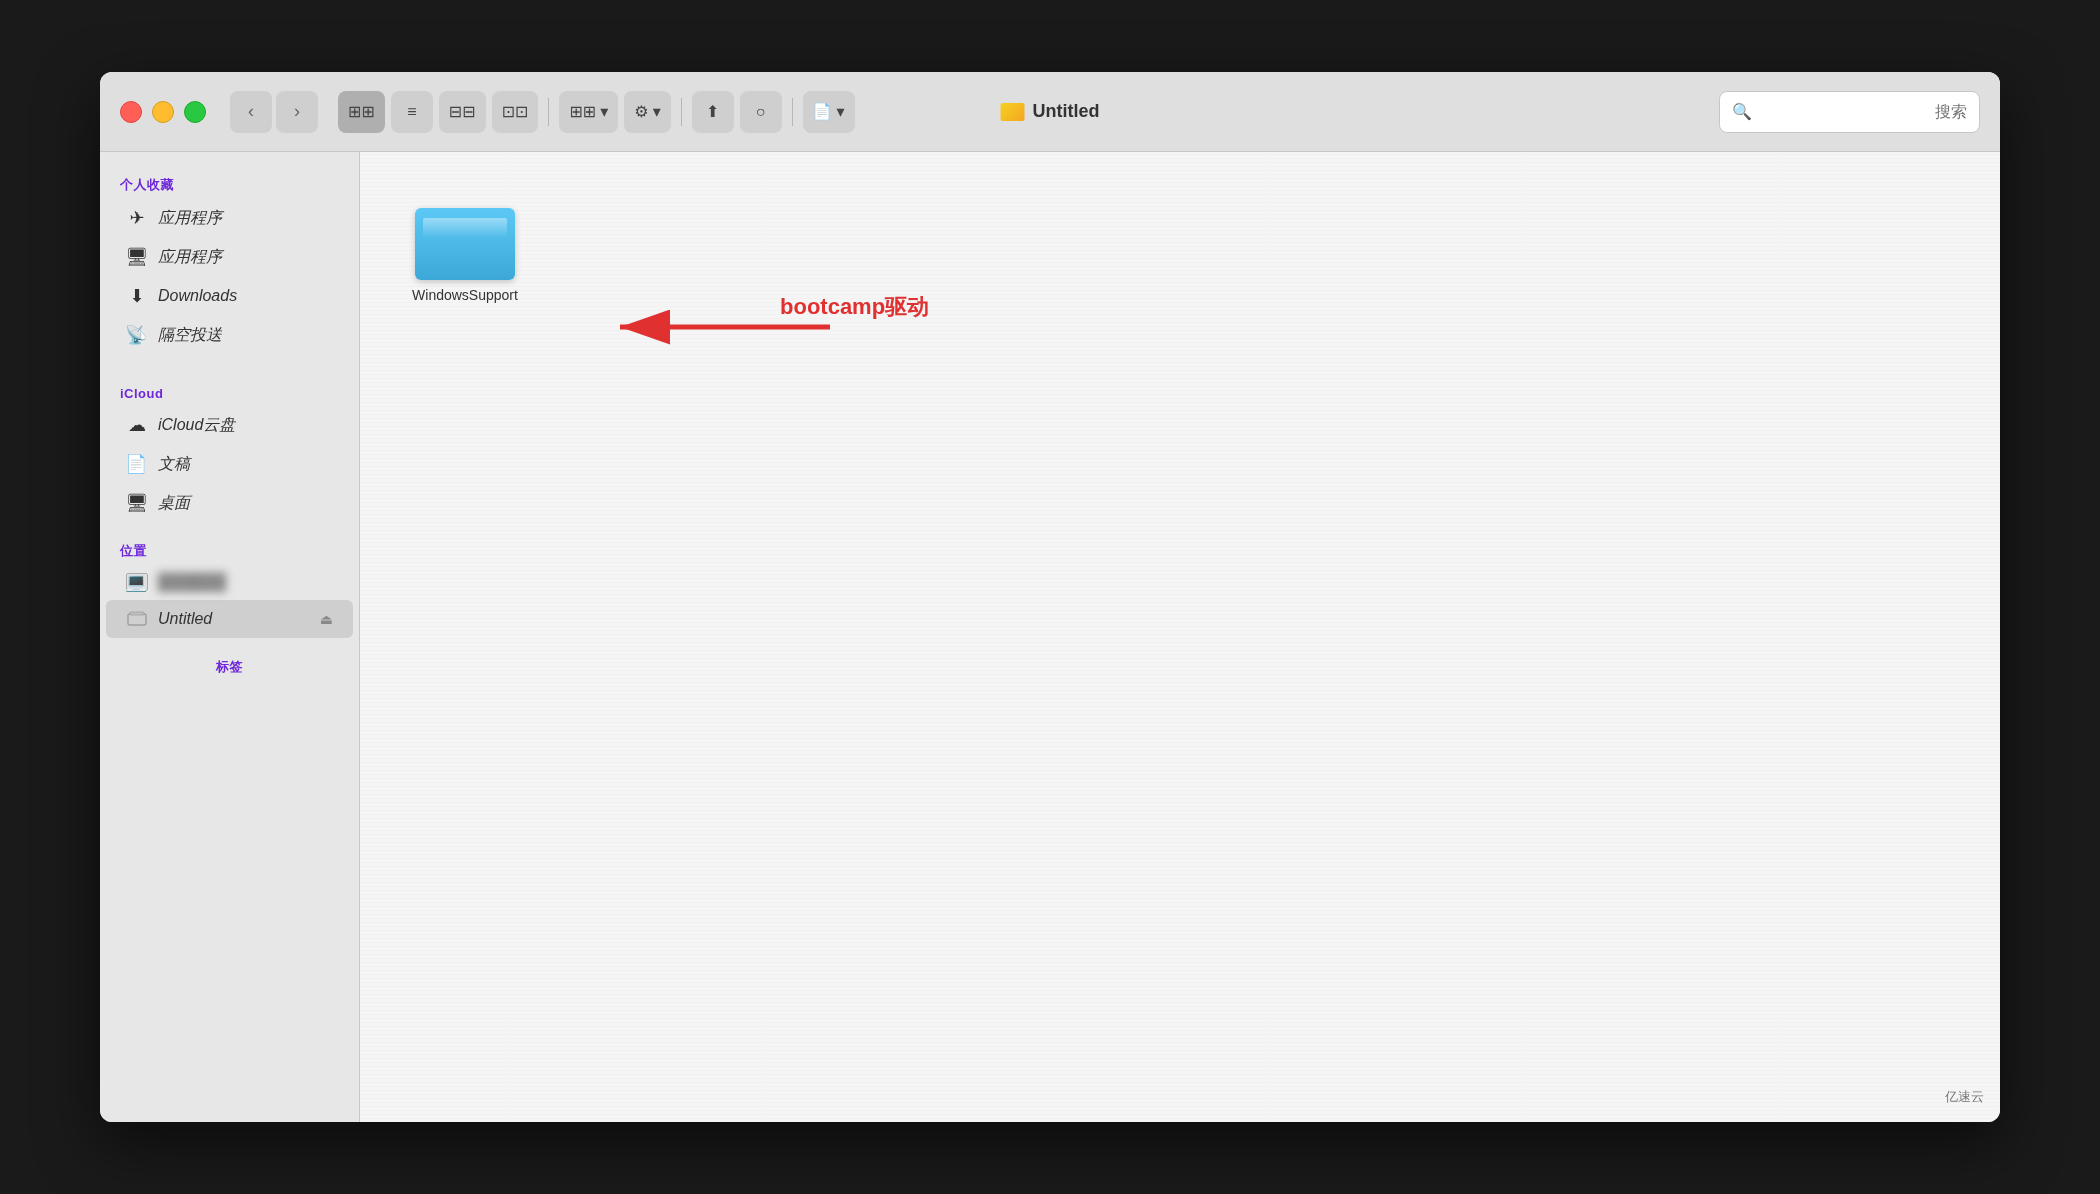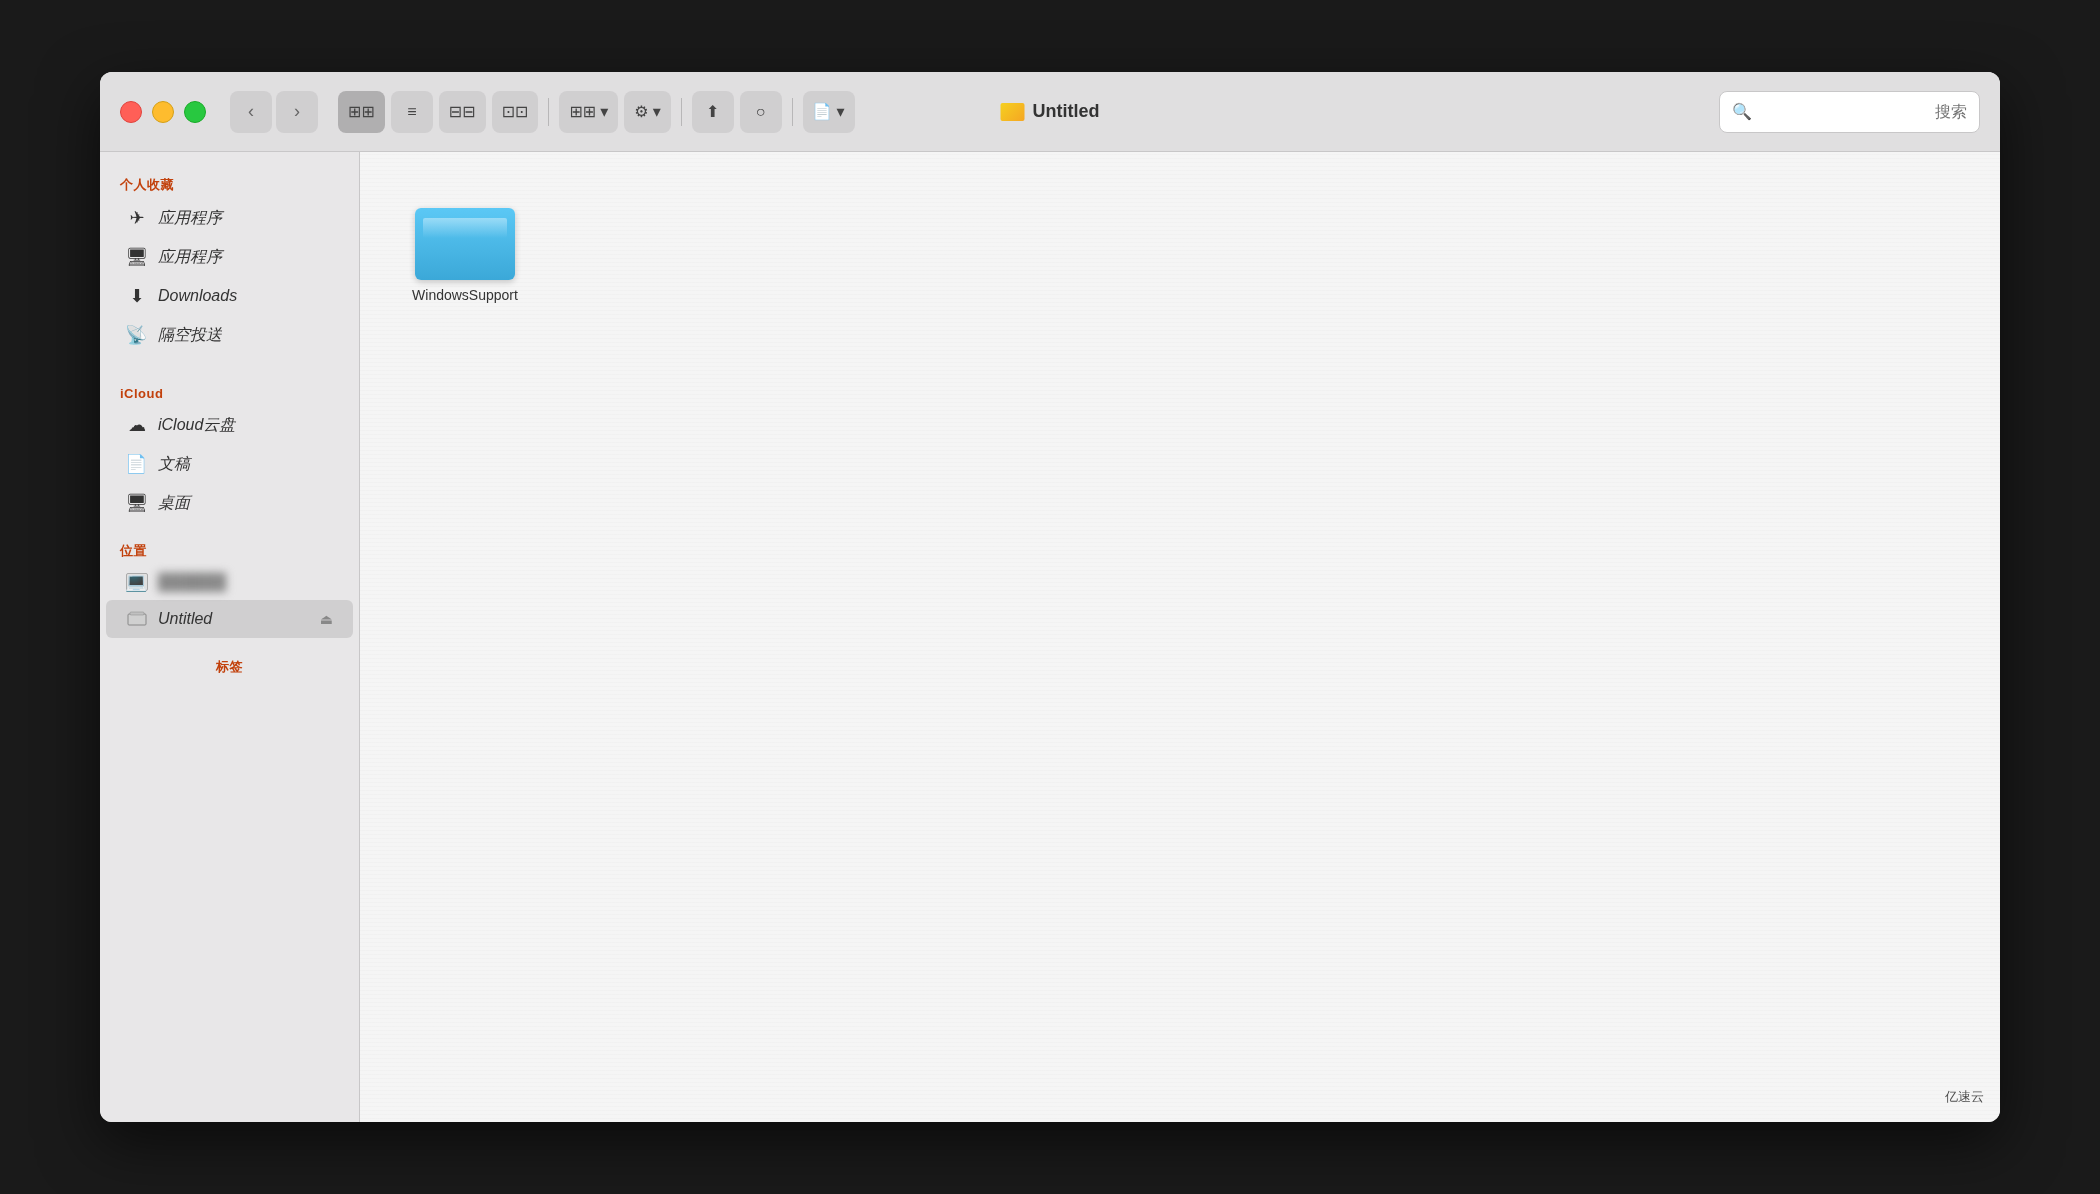--- a/index.html
+++ b/index.html
@@ -165,21 +165,21 @@
       background: #e8e7e8;
       border-right: 1px solid #c8c7c8;
       padding: 16px 0;
       overflow-y: auto;
       flex-shrink: 0;
     }
 
     .sidebar-section-header {
       font-size: 13px;
       font-weight: 700;
-      color: #c2410c;
+      color: #6d28d9;
       padding: 8px 20px 4px;
       letter-spacing: 0.5px;
     }
 
     .sidebar-item {
       display: flex;
       align-items: center;
       padding: 8px 20px;
       font-size: 16px;
       color: #333;
@@ -307,21 +307,21 @@
       left: 200px;
       pointer-events: none;
     }
 
     
     .watermark {
       position: absolute;
       bottom: 16px;
       right: 16px;
       font-size: 13px;
-      color: #000000;
+      color: #404040;
       opacity: 0.7;
     }
 
     
     .blurred-text {
       filter: blur(4px);
       color: #888;
     }
   </style>
 </head>
@@ -463,17 +463,28 @@
         <div class="folder-icon">
           <div class="folder-tab"></div>
           <div class="folder-body">
             <div class="folder-shine"></div>
           </div>
         </div>
         <div class="folder-name">WindowsSupport</div>
       </div>
 
       
+      <div class="annotation">
+        <svg width="300" height="100" viewBox="0 0 300 100">
+          <defs>
+            <marker id="arrowhead" markerWidth="10" markerHeight="7" refX="10" refY="3.5" orient="auto">
+              <polygon points="0 0, 10 3.5, 0 7" fill="#e03030"></polygon>
+            </marker>
+          </defs>
+          <line x1="270" y1="55" x2="60" y2="55" stroke="#e03030" stroke-width="5" marker-end="url(#arrowhead)"></line>
+        </svg>
+        <div style="position:absolute; top:20px; left:220px; font-size:22px; font-weight:600; color:#e03030; white-space:nowrap;">bootcamp驱动</div>
+      </div>
 
       <div class="watermark">亿速云</div>
     </div>
   </div>
 </div>
 
 </body></html>

